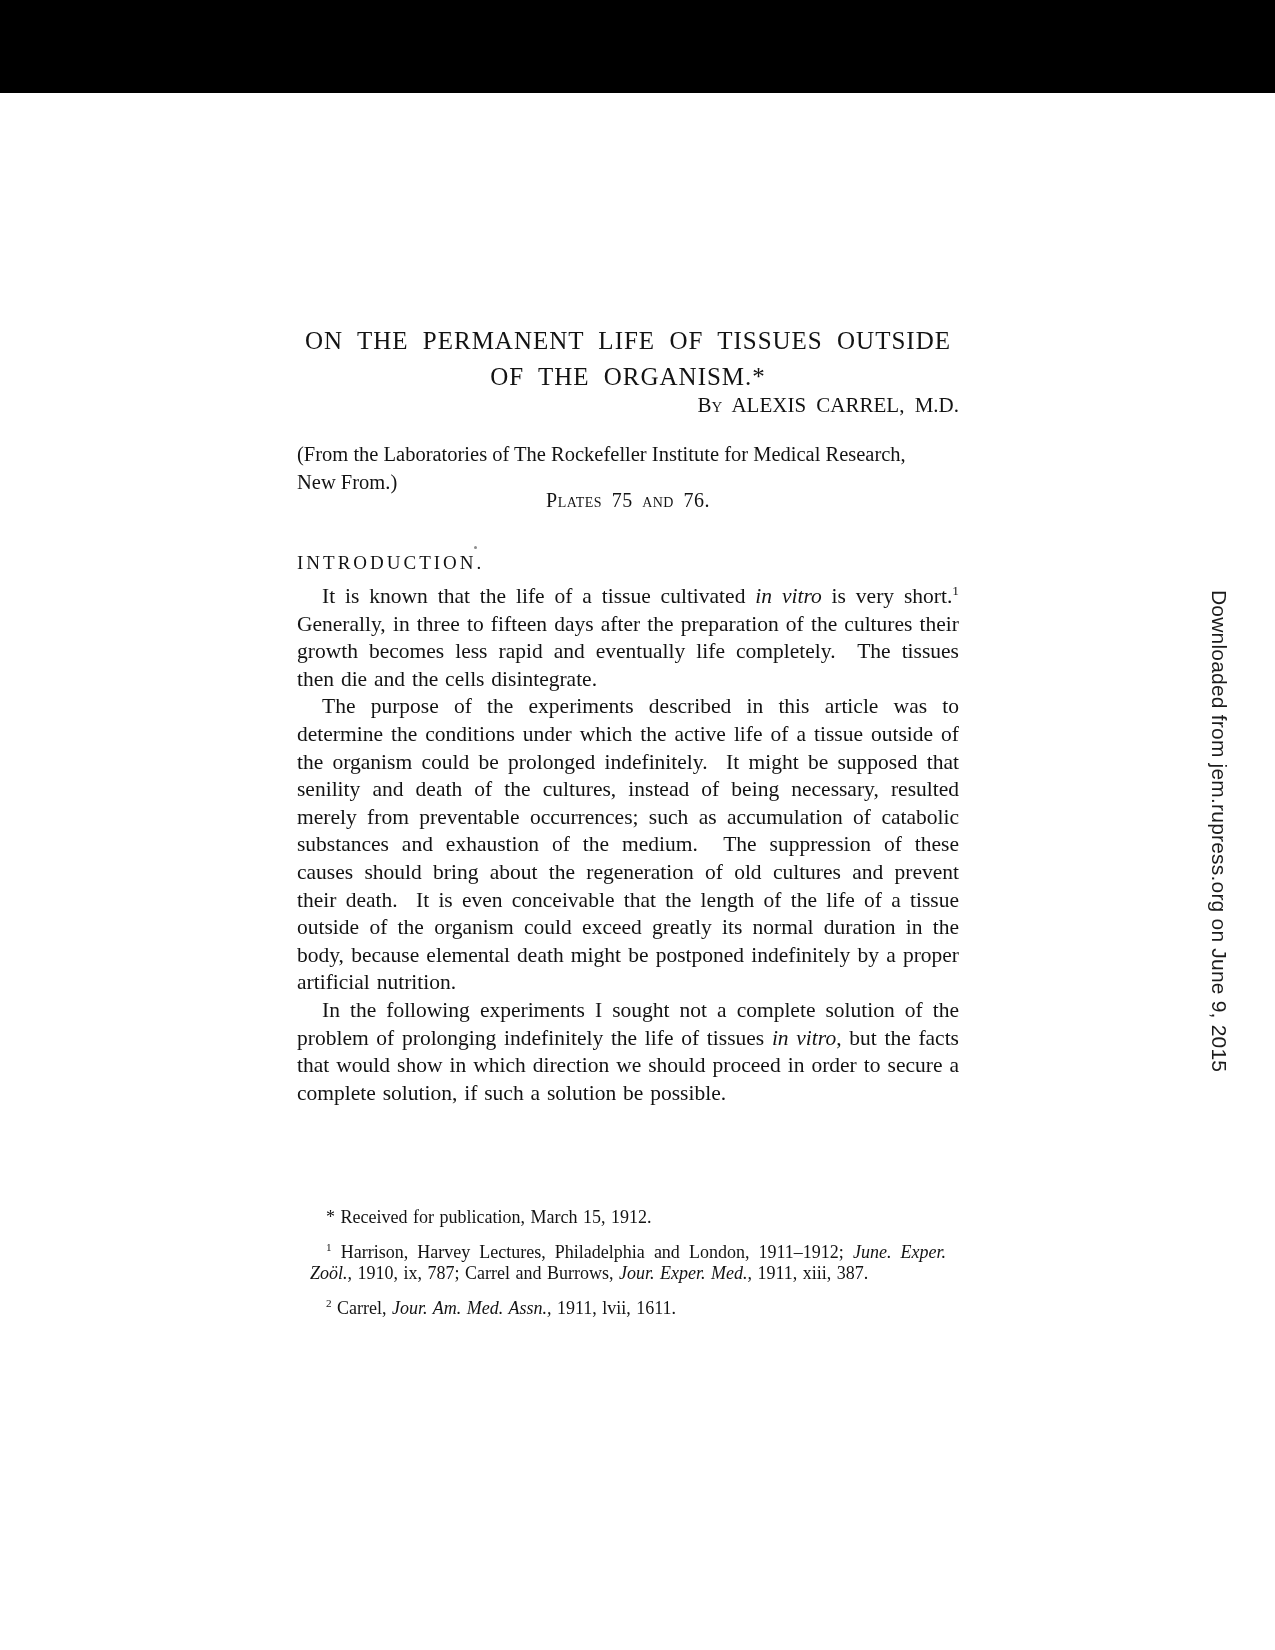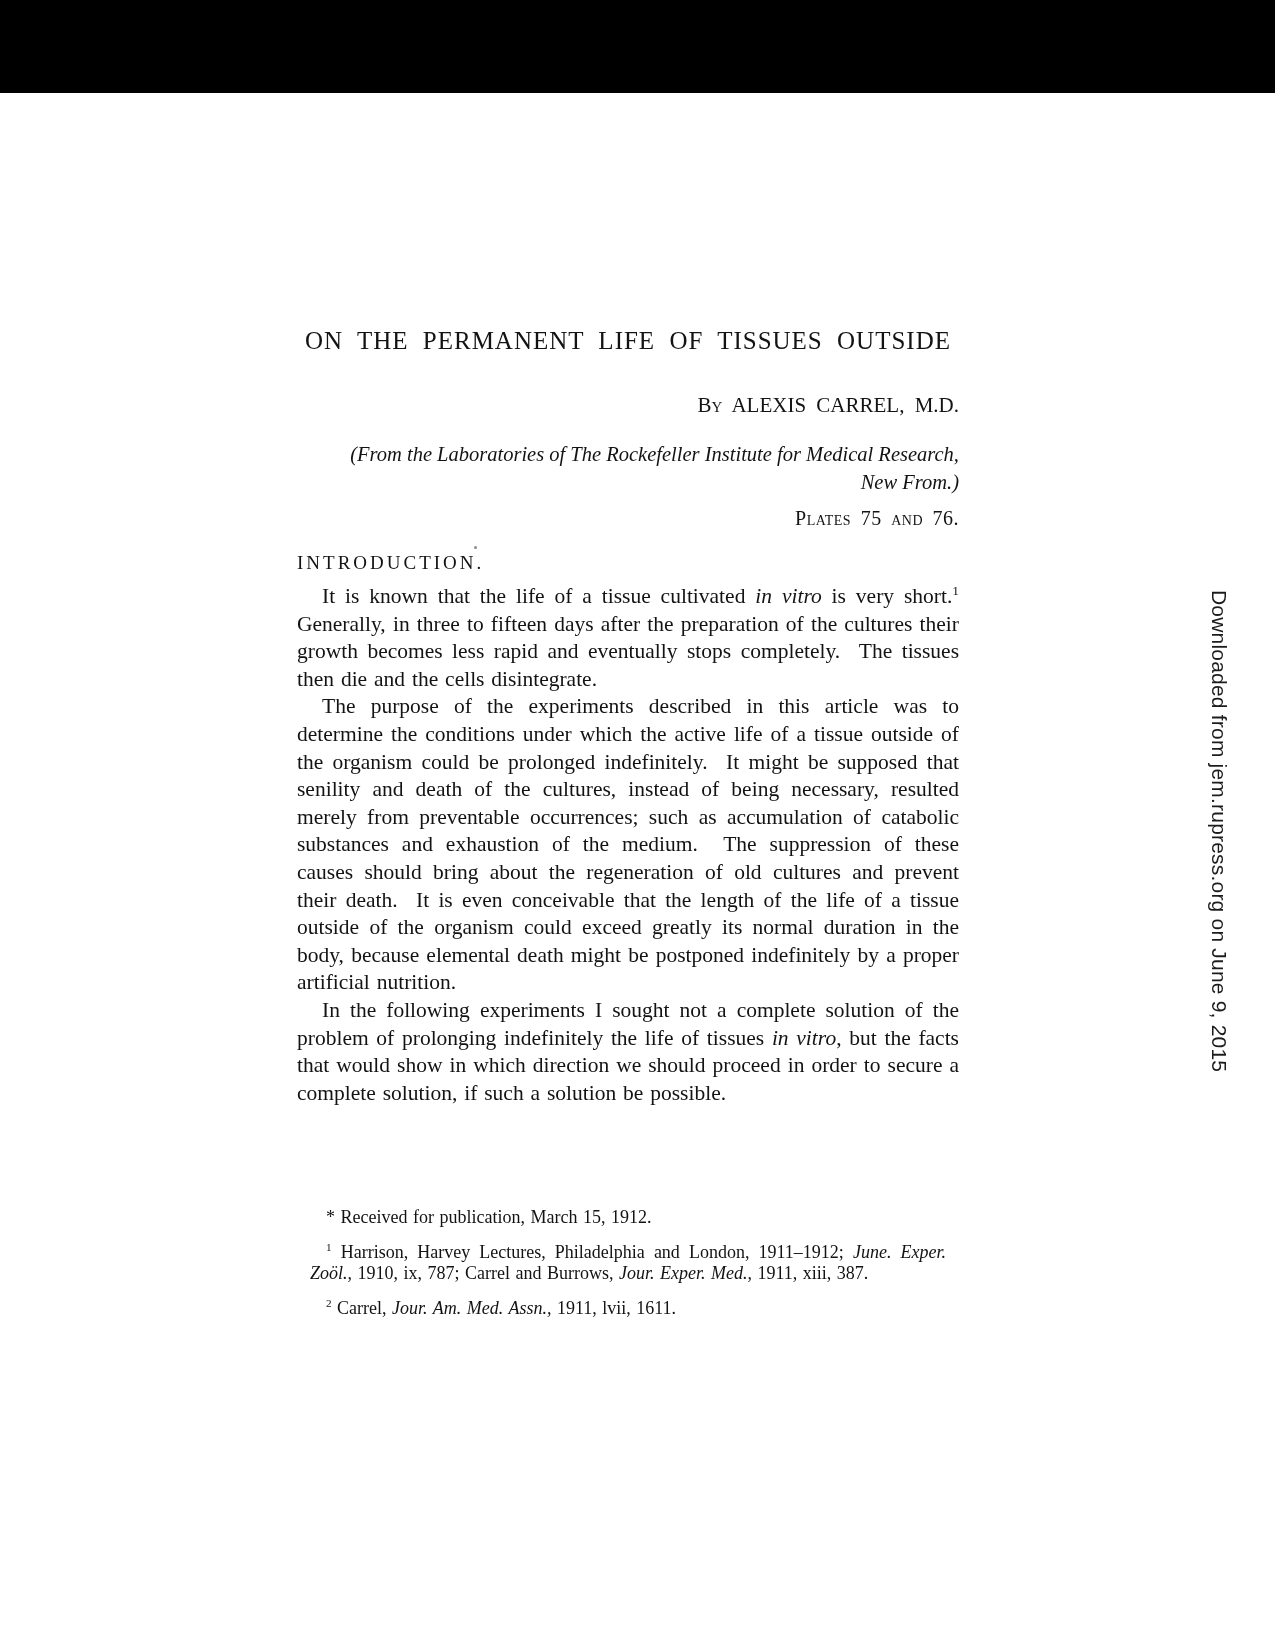--- a/index.html
+++ b/index.html
@@ -33,28 +33,27 @@
   }
   .byline {
     top: 393px;
     text-align: right;
     font-size: 21px;
     font-variant: small-caps;
     word-spacing: 5px;
   }
   .affiliation {
     top: 440px;
-    text-align: right;
-    font-style: italic;
+    text-align: left;
     font-size: 20.5px;
     line-height: 28px;
   }
   .plates {
-    top: 507px;
-    text-align: right;
+    top: 489px;
+    text-align: center;
     font-variant: small-caps;
     font-size: 20px;
     word-spacing: 4px;
     letter-spacing: 0.5px;
   }
   .section-heading {
     top: 552px;
     text-align: left;
     font-size: 19px;
     letter-spacing: 3px;
@@ -118,37 +117,38 @@
 </style>
 </head>
 <body>
 
 <div class="page">
 
   <div class="topbar"></div>
 
   <div class="col title">
     <div>ON THE PERMANENT LIFE OF TISSUES OUTSIDE</div>
+    <div>OF THE ORGANISM.*</div>
   </div>
 
   <div class="col byline">By ALEXIS CARREL, M.D.</div>
 
   <div class="col affiliation">
     <div>(From the Laboratories of The Rockefeller Institute for Medical Research,</div>
     <div>New From.)</div>
   </div>
 
   <div class="col plates">Plates 75 and 76.</div>
 
   <div class="speck"></div>
 
   <div class="col section-heading">INTRODUCTION.</div>
 
   <div class="col body-text">
-    <p><span>It is known that the life of a tissue cultivated </span><span class="it">in vitro</span><span> is very short.</span><sup>1</sup><span>  Generally, in three to fifteen days after the preparation of the cultures their growth becomes less rapid and eventually stops completely.  The tissues then die and the cells disintegrate.</span></p>
+    <p><span>It is known that the life of a tissue cultivated </span><span class="it">in vitro</span><span> is very short.</span><sup>1</sup><span>  Generally, in three to fifteen days after the preparation of the cultures their growth becomes less rapid and eventually life completely.  The tissues then die and the cells disintegrate.</span></p>
     <p><span>The purpose of the experiments described in this article was to determine the conditions under which the active life of a tissue outside of the organism could be prolonged indefinitely.  It might be supposed that senility and death of the cultures, instead of being necessary, resulted merely from preventable occurrences; such as accumulation of catabolic substances and exhaustion of the medium.  The suppression of these causes should bring about the regeneration of old cultures and prevent their death.  It is even conceivable that the length of the life of a tissue outside of the organism could exceed greatly its normal duration in the body, because elemental death might be postponed indefinitely by a proper artificial nutrition.</span></p>
     <p><span>In the following experiments I sought not a complete solution of the problem of prolonging indefinitely the life of tissues </span><span class="it">in vitro</span><span>, but the facts that would show in which direction we should proceed in order to secure a complete solution, if such a solution be possible.</span></p>
   </div>
 
   <div class="col footnotes">
     <p><span>* Received for publication, March 15, 1912.</span></p>
     <p><sup>1</sup><span> Harrison, Harvey Lectures, Philadelphia and London, 1911–1912; </span><span class="it">June. Exper. Zoöl.,</span><span> 1910, ix, 787; Carrel and Burrows, </span><span class="it">Jour. Exper. Med.,</span><span> 1911, xiii, 387.</span></p>
     <p><sup>2</sup><span> Carrel, </span><span class="it">Jour. Am. Med. Assn.,</span><span> 1911, lvii, 1611.</span></p>
   </div>
 

